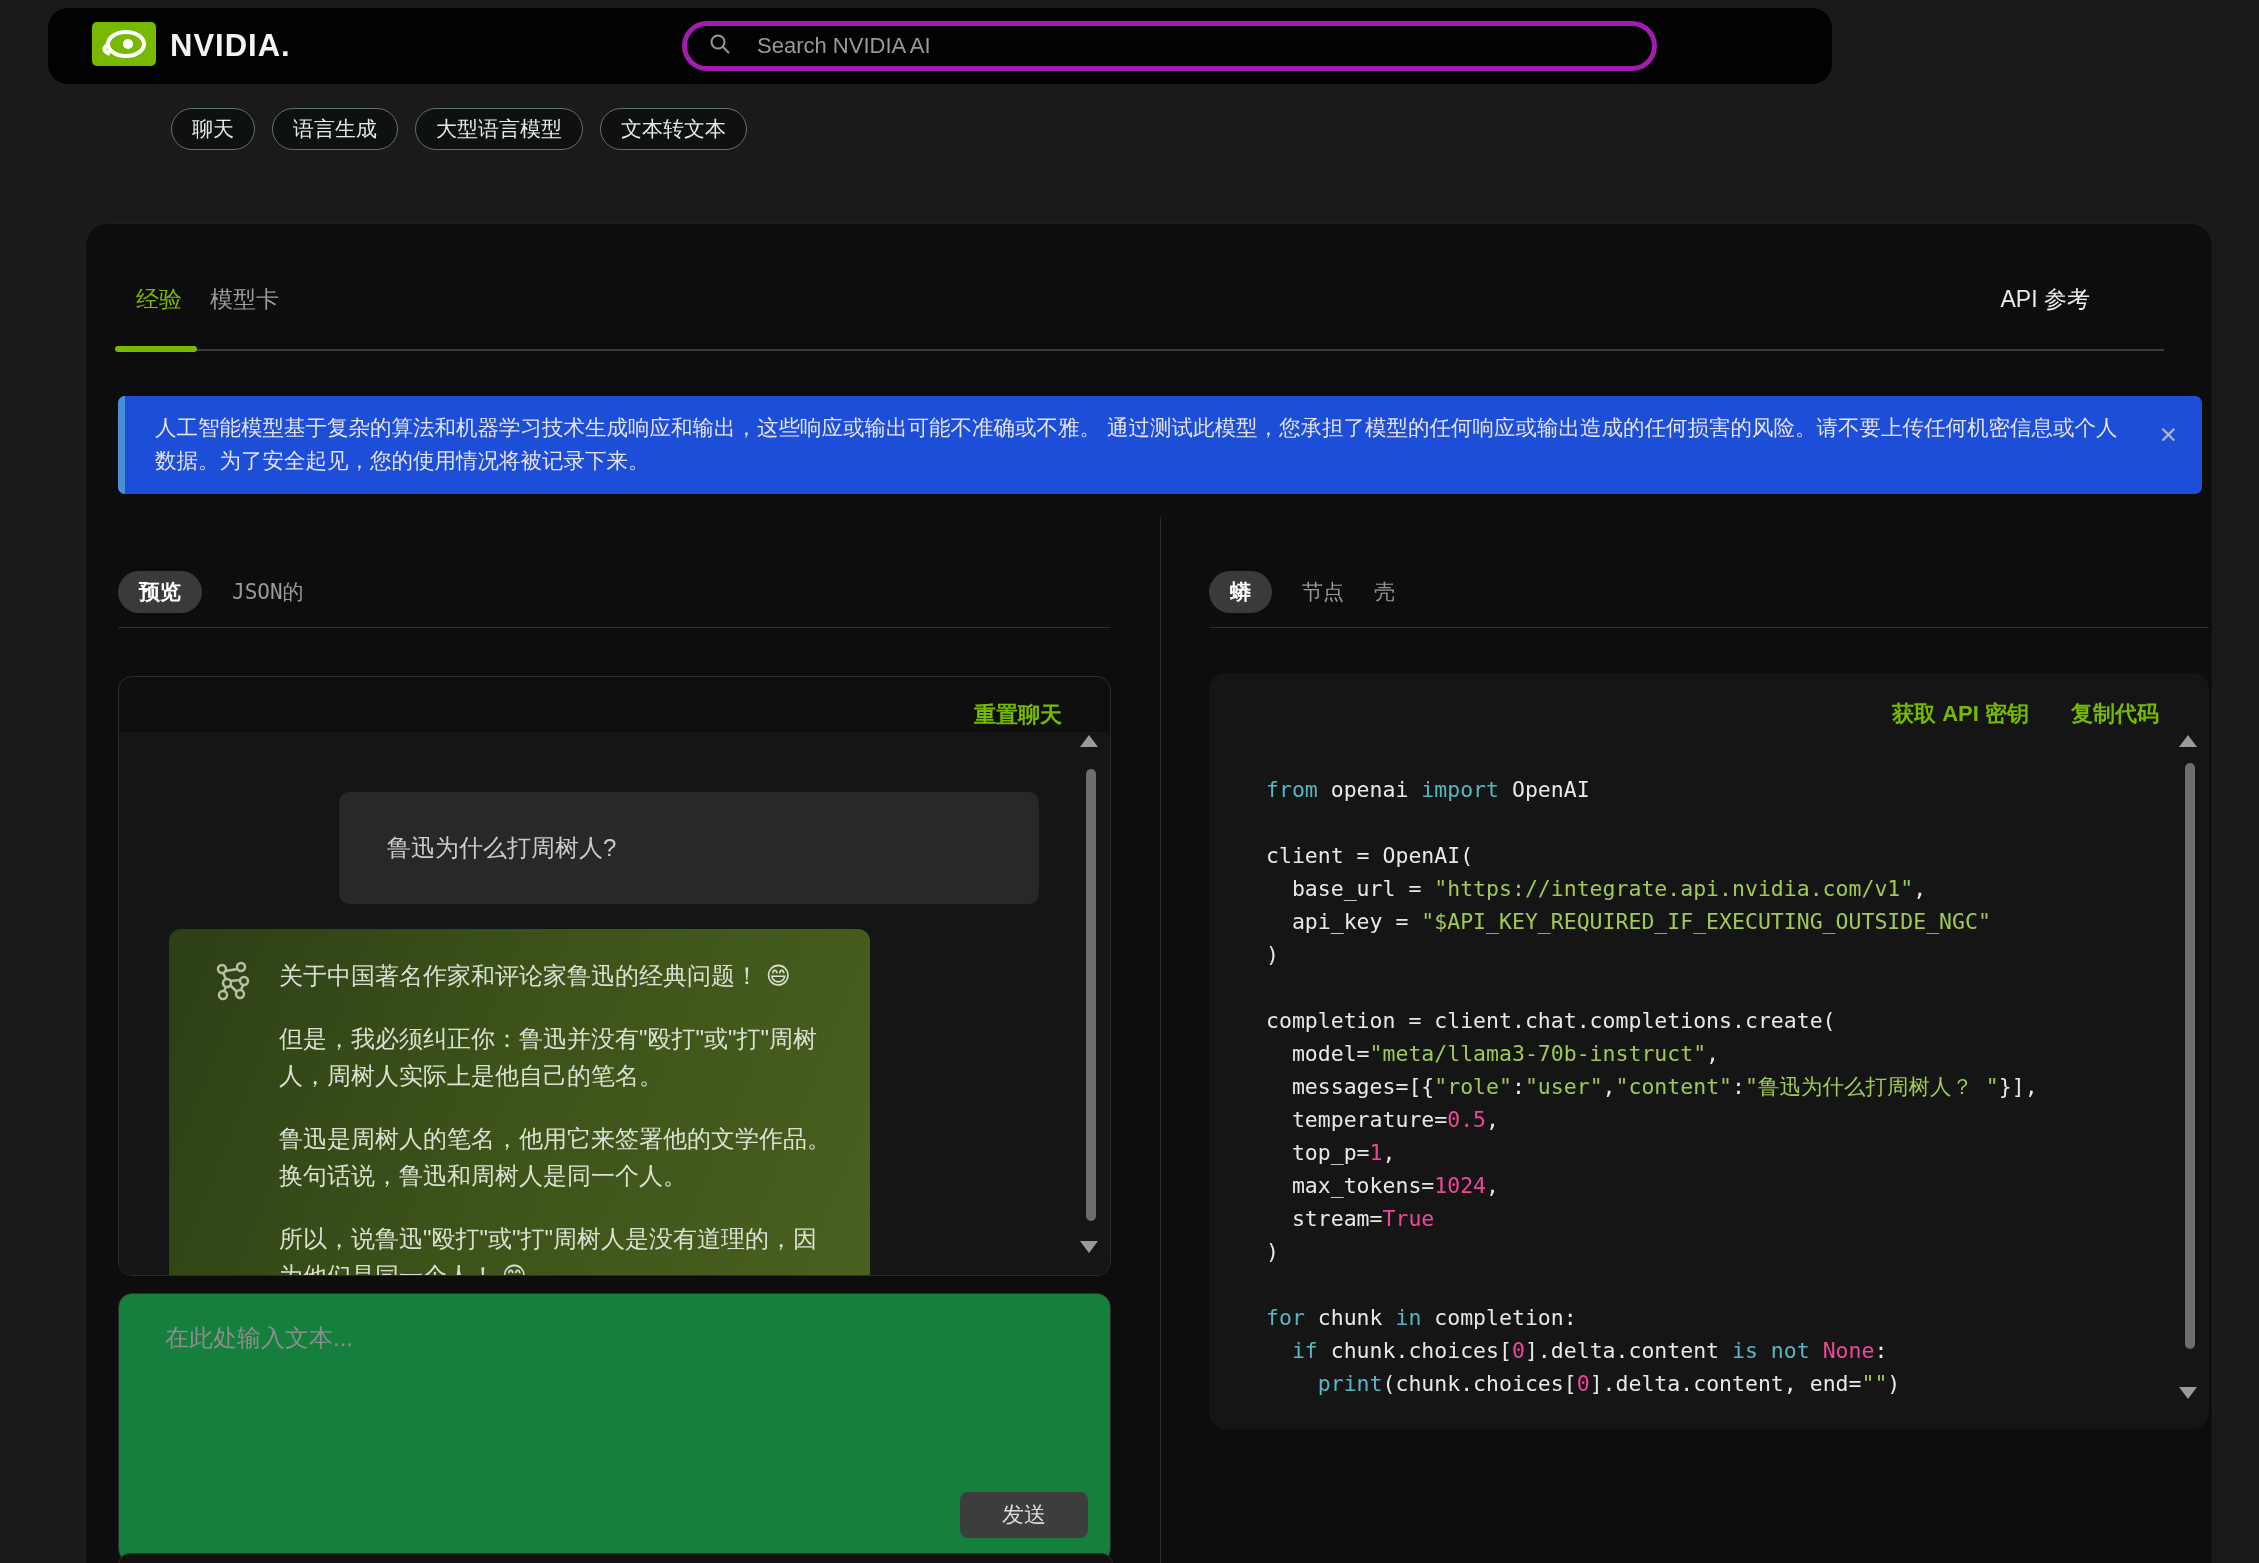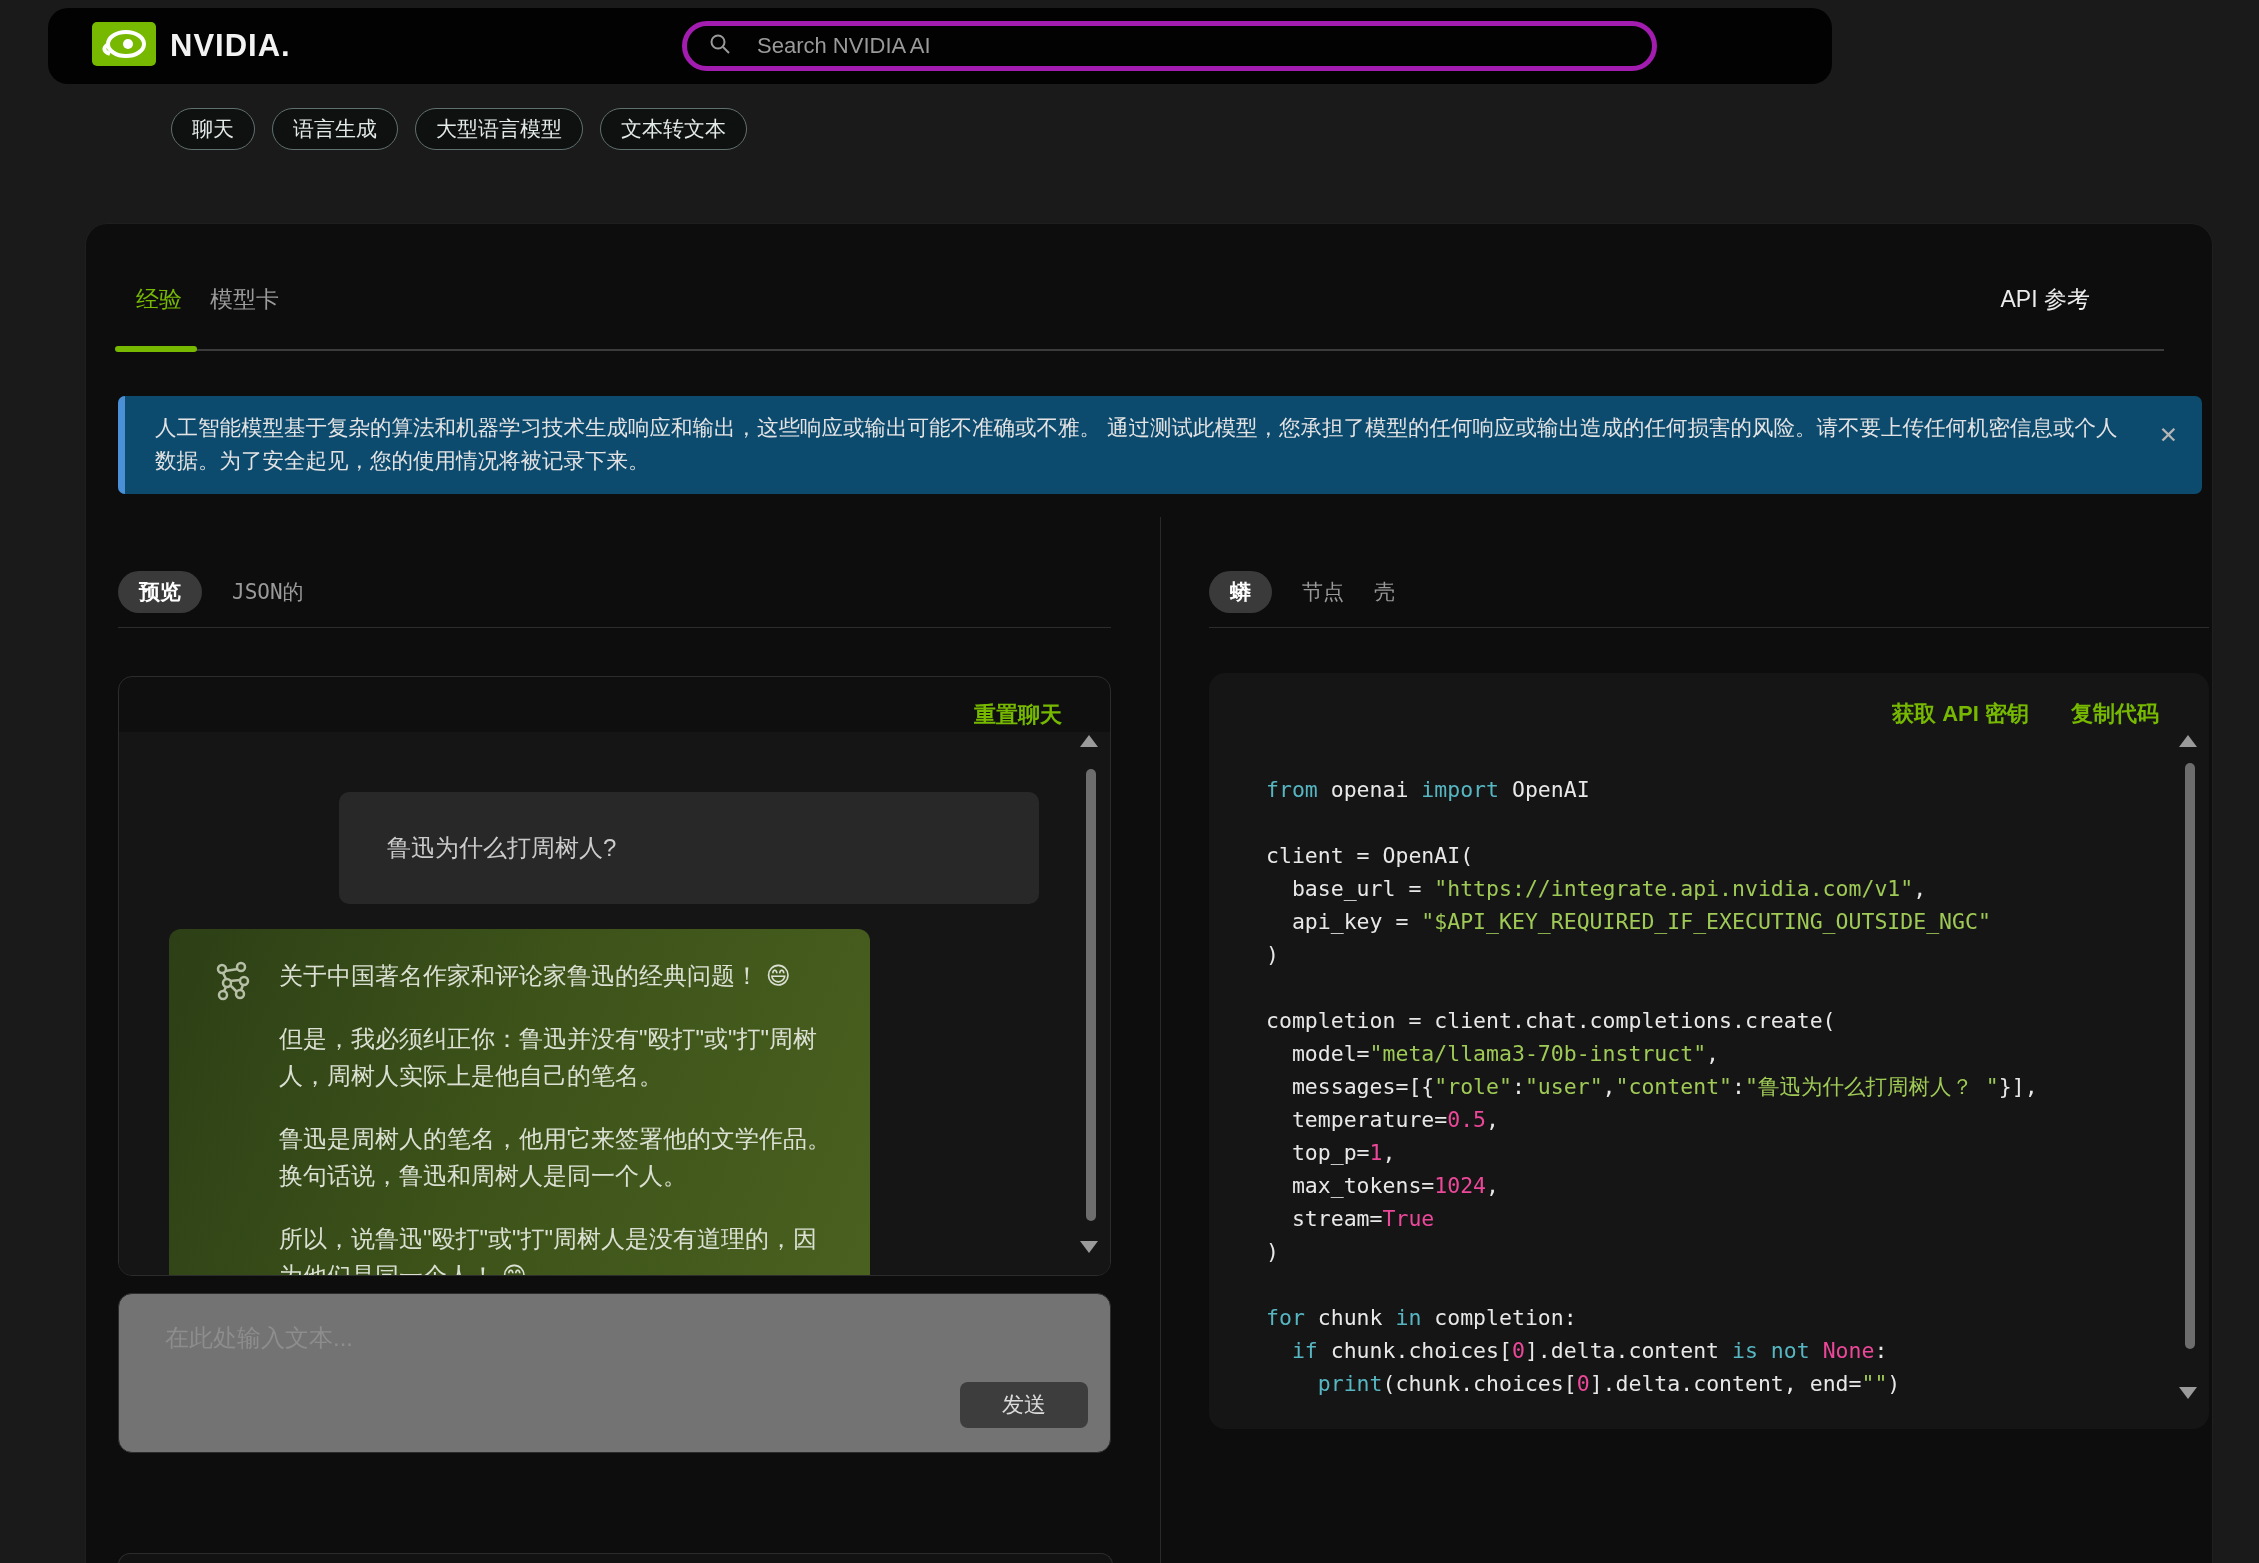--- a/index.html
+++ b/index.html
@@ -45,21 +45,21 @@
   
   .card{position:absolute;left:85px;top:223px;width:2128px;height:1340px;background:#0d0d0d;
         border:1px solid #1f1f1f;border-bottom:none;border-radius:22px 22px 0 0;box-sizing:border-box;}
 
   .tab-exp{position:absolute;left:50px;top:60px;font-size:23px;color:#76b900;font-weight:500;cursor:pointer;}
   .tab-model{position:absolute;left:124px;top:60px;font-size:23px;color:#9b9b9b;cursor:pointer;}
   .tab-api{position:absolute;right:122px;top:60px;font-size:23px;color:#ececec;cursor:pointer;}
   .tabs-divider{position:absolute;left:32px;top:125px;width:2046px;height:2px;background:#3c3c3c;}
   .tabs-active{position:absolute;left:29px;top:122px;width:82px;height:6px;border-radius:3px;background:#76b900;}
 
-  .banner{position:absolute;left:32px;top:172px;width:2084px;background:#0c4a6e;border-radius:7px;
+  .banner{position:absolute;left:32px;top:172px;width:2084px;background:#1d4ed8;border-radius:7px;
           display:flex;box-sizing:border-box;}
   .banner-bar{width:7px;border-radius:7px 0 0 7px;background:#4b8fd6;flex:none;}
   .banner-text{padding:16px 70px 16px 30px;font-size:21.5px;line-height:33px;color:#e3e3e3;}
   .banner-close{position:absolute;right:24px;top:26px;color:#b5b5b5;font-size:23px;cursor:pointer;}
 
   
   .subtabs{position:absolute;display:flex;align-items:center;}
   .subtabs-left{left:32px;top:347px;}
   .subtabs-right{left:1123px;top:347px;}
   .pill{height:42px;padding:0 21px;border-radius:21px;background:#3a3a3a;color:#fff;font-weight:bold;
@@ -85,22 +85,22 @@
   .chat-thumb{position:absolute;right:14px;top:92px;width:10px;height:452px;background:#6d6d6d;border-radius:5px;cursor:pointer;}
   .user-bubble{position:absolute;left:220px;top:60px;width:700px;height:112px;background:#282828;border-radius:10px;
             color:#cbcbcb;font-size:24px;display:flex;align-items:center;padding-left:48px;box-sizing:border-box;}
   .asst-bubble{position:absolute;left:50px;top:197px;width:701px;border-radius:12px;box-sizing:border-box;
             background:linear-gradient(112deg,#2c3f16 0%,#3c5219 45%,#4a6120 100%);
             padding:28px 34px 6px 0;display:flex;}
   .asst-icon{flex:none;width:40px;height:40px;margin:4px 26px 0 44px;color:#b7bfa6;}
   .asst-text p{margin:0 0 26px;font-size:24px;line-height:37px;color:#dbe0d3;max-width:565px;}
 
   
-  .input-box{position:absolute;left:32px;top:1069px;width:993px;height:160px;border:1px solid #2c2c2c;
-            border-radius:14px;box-sizing:border-box;background:#737373;}
+  .input-box{position:absolute;left:32px;top:1069px;width:993px;height:270px;border:1px solid #2c2c2c;
+            border-radius:14px;box-sizing:border-box;background:#15803d;}
   .input-box textarea{position:absolute;left:44px;top:26px;width:880px;height:120px;background:transparent;
             border:none;outline:none;resize:none;color:#cfcfcf;font-size:24px;
             font-family:"Liberation Sans","DejaVu Sans",sans-serif;}
   .input-box textarea::placeholder{color:#8d8d8d;}
   .send-btn{position:absolute;right:22px;bottom:24px;width:128px;height:46px;background:#3d3d3d;color:#dadada;
             border:none;border-radius:8px;font-size:22px;cursor:pointer;
             font-family:"Liberation Sans","DejaVu Sans",sans-serif;}
   .accordion-stub{position:absolute;left:32px;top:1329px;width:993px;height:12px;border:1px solid #2c2c2c;
             border-bottom:none;border-radius:12px 12px 0 0;background:#121212;}
 

